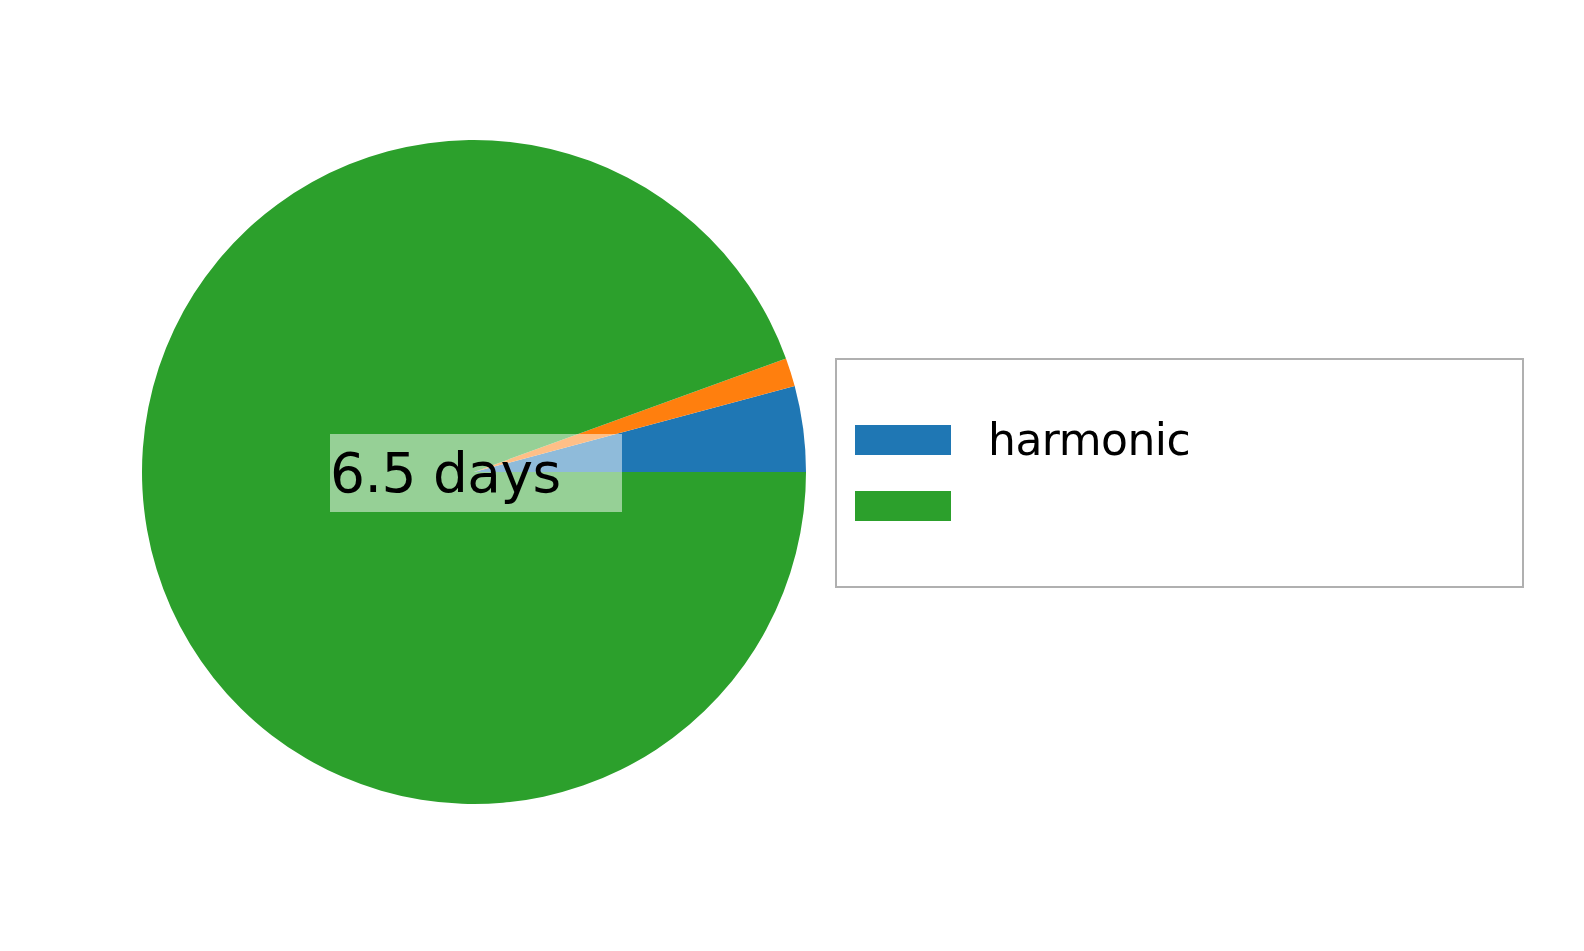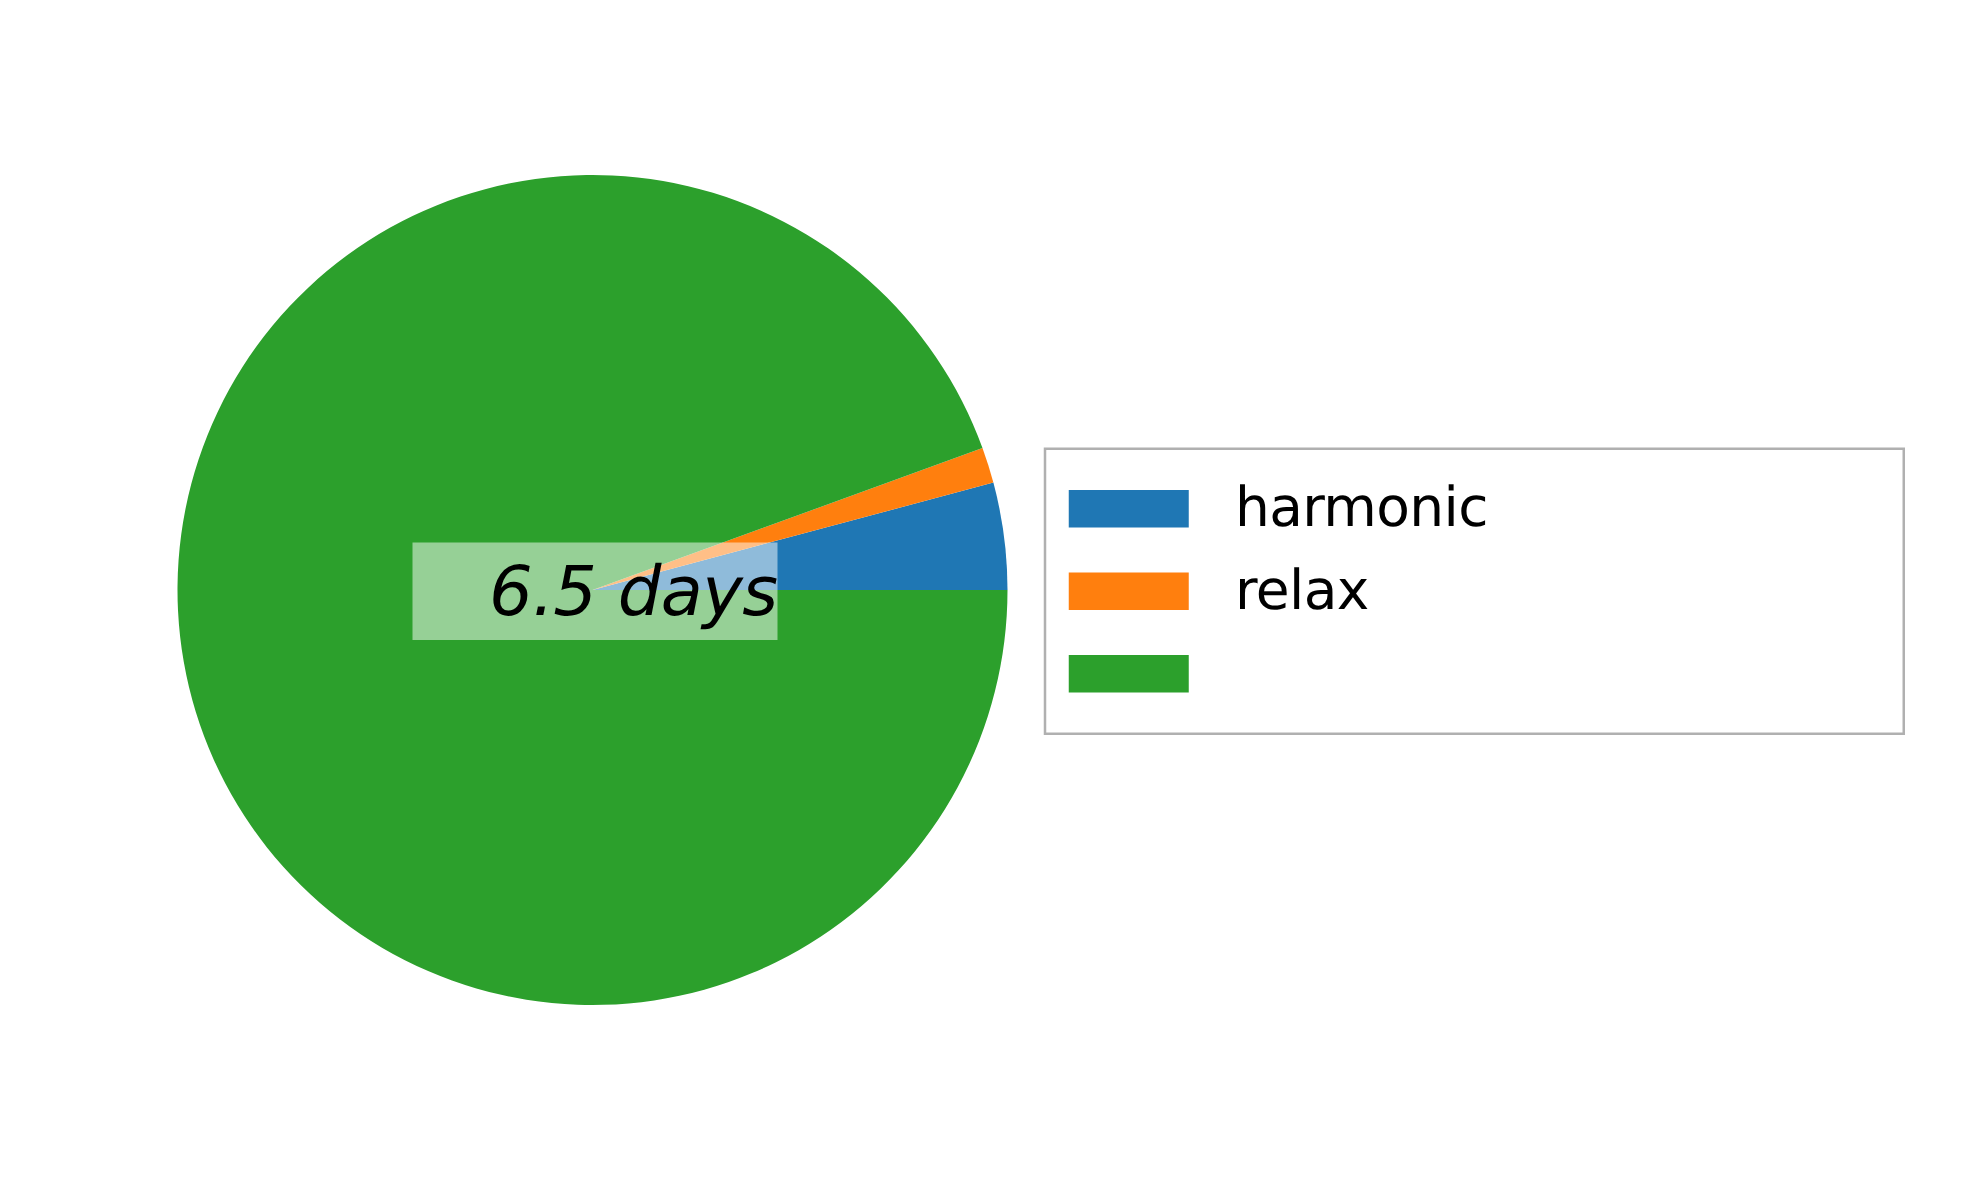--- a/index.html
+++ b/index.html
@@ -33,23 +33,22 @@
   
   #pie-label {
     position: absolute;
     left: 330px;
     top: 434px;
     width: 292px;
     height: 78px;
     background: rgba(255, 255, 255, 0.5);
     display: flex;
     align-items: center;
-    justify-content: flex-end;
+    justify-content: flex-start;
     box-sizing: border-box;
-    font-style: italic;
   }
   #pie-label-text {
     font-family: "DejaVu Sans", sans-serif;
     font-size: 55px;
     color: #000000;
     line-height: 1;
     white-space: nowrap;
     letter-spacing: -0.5px;
   }
 
@@ -109,24 +108,20 @@
   </div>
 
   <div id="legend">
     <div id="legend-entries">
 
       <div class="legend-entry">
         <span class="legend-swatch" id="swatch-0" style="background: rgb(31, 119, 180);"></span>
         <span class="legend-label">harmonic</span>
       </div>
 
-      <div class="legend-entry">
-        <span class="legend-swatch" id="swatch-1" style="background: rgb(255, 127, 14);"></span>
-        <span class="legend-label">relax</span>
-      </div>
 
       <div class="legend-entry">
         <span class="legend-swatch" id="swatch-2" style="background: rgb(44, 160, 44);"></span>
       </div>
 
     </div>
   </div>
 
 </div>
 

